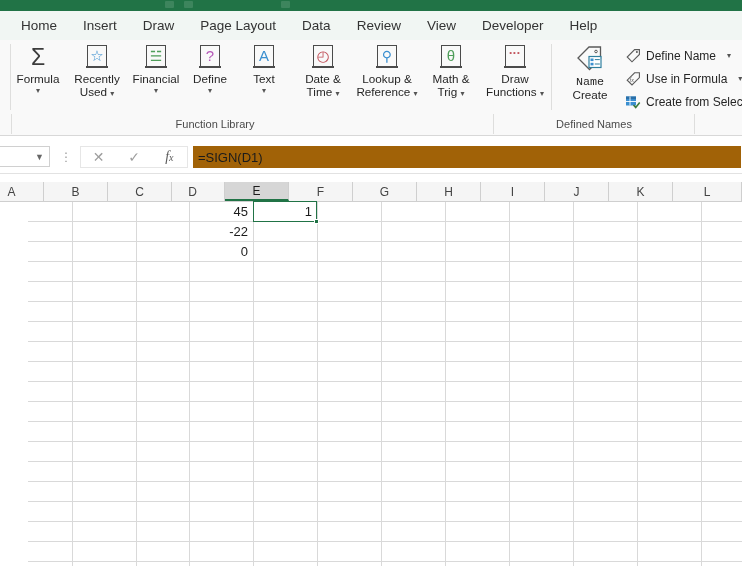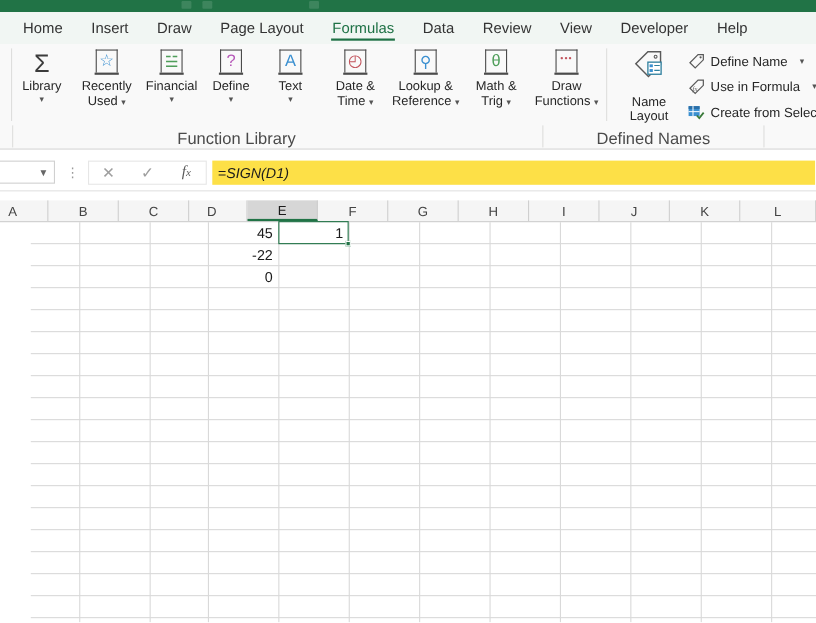--- a/index.html
+++ b/index.html
@@ -54,21 +54,21 @@
   .group { position: relative; height: 78px; display: flex; align-items: flex-start; }
   .group-sep {
     width: 1px; height: 66px; margin-top: 4px;
     background: #dededd; flex: 0 0 1px;
   }
   .grouplabel-row {
     position: absolute; left: 0; top: 78px; width: 742px; height: 18px;
   }
   .grouplabel {
     position: absolute; top: 0;
-    font-size: 15px; color: #4a4a4a;
+    font-size: 11px; color: #4a4a4a;
     text-align: center;
   }
   .grouplabel-sep {
     position: absolute; top: -4px; width: 1px; height: 20px; background: #dededd;
   }
 
   
   .bigbtn {
     width: 56px; height: 76px;
     display: flex; flex-direction: column; align-items: center;
@@ -137,24 +137,23 @@
     display: flex; align-items: center; border: 1px solid #e6e6e6;
     background: #fff;
   }
   .fbtn {
     flex: 1; height: 20px; display: flex; align-items: center; justify-content: center;
     font-size: 14px; color: #9e9e9e; cursor: default;
   }
   .fbtn.fx { font-style: italic; font-family: "Liberation Serif", serif; font-size: 14px; color: #5a5a5a; }
   .fbar-input {
     position: absolute; left: 193px; top: 146px; width: 548px; height: 22px;
-    border: none; outline: none; background: #fde047;
+    border: none; outline: none; background: #a16207;
     font-family: "Liberation Sans", sans-serif; font-size: 13px; color: #1b1b1b;
     padding-left: 5px;
-    font-style: italic;
   }
   .fbar-bottomline {
     position: absolute; left: 0; top: 173px; width: 742px; height: 1px;
     background: #e2e2e2;
   }
 
   
   .gridwrap {
     position: absolute; left: 0; top: 182px; width: 742px; height: 384px;
     overflow: hidden; background: #fff;
@@ -215,23 +214,20 @@
         <span>Home</span>
       </div>
       <div class="tab">
         <span>Insert</span>
       </div>
       <div class="tab">
         <span>Draw</span>
       </div>
       <div class="tab">
         <span>Page Layout</span>
-      </div>
-      <div class="tab active">
-        <span>Formulas</span>
       </div>
       <div class="tab">
         <span>Data</span>
       </div>
       <div class="tab">
         <span>Review</span>
       </div>
       <div class="tab">
         <span>View</span>
       </div>
@@ -242,21 +238,21 @@
         <span>Help</span>
       </div>
     </div>
 
   <div class="ribbon">
     <div class="ribbon-groups" id="ribbon-groups" style="padding-left: 10px;">
         <div class="group-sep"></div>
         <div class="group">
           <div class="bigbtn w54">
             <div class="sigma">Σ</div>
-            <div class="lbl">Library</div>
+            <div class="lbl">Formula</div>
             <div class="caret">▾</div>
           </div>
           <div class="bigbtn w64">
             <div class="bookicon">
               <div class="frame"></div>
               <div class="base"></div>
               <div class="glyph" style="color: rgb(58, 143, 208); font-size: 15px;">☆</div>
             </div>
             <div class="lbl">Recently</div>
             <div class="lbl2">Used <span class="caret-inline">▾</span></div>
@@ -329,22 +325,22 @@
         <div class="group" style="padding-left: 6px;">
           <div class="bigbtn w64">
             <svg viewBox="0 0 30 28" width="30" height="28">
               <path d="M14 2H25.5V13.5L14.5 24.5 3 13 14 2z" fill="none" stroke="#5a5a5a" stroke-width="1.3"></path>
               <circle cx="21" cy="6.5" r="1.3" fill="none" stroke="#5a5a5a" stroke-width="1"></circle>
               <rect x="14" y="11.5" width="12" height="11" fill="#ffffff" stroke="#2f7f9e" stroke-width="1.2"></rect>
               <rect x="15.5" y="13.5" width="3" height="2.6" fill="#3a8fd0"></rect>
               <rect x="15.5" y="17.8" width="3" height="2.6" fill="#3a8fd0"></rect>
               <path d="M19.8 14.6h5M19.8 19h5" stroke="#2f7f9e" stroke-width="1"></path>
             </svg>
-            <div class="lbl" style="margin-top: 14px;">Name</div>
-            <div class="lbl2">Layout</div>
+            <div class="lbl" style="margin-top: 3px; font-family: Liberation Mono, monospace;">Name</div>
+            <div class="lbl2">Create</div>
           </div>
           <div class="smallcol">
             <div class="smallbtn">
               <svg class="ic16" viewBox="0 0 16 16">
                 <path d="M9.6 1.6H14.4V6.4L7 13.8 2.2 9 9.6 1.6z" fill="none" stroke="#5a5a5a" stroke-width="1.1"></path>
                 <circle cx="11.9" cy="4.1" r="1" fill="#5a5a5a"></circle>
               </svg>
               <span class="lbl">Define Name</span>
               <span class="caret-inline" style="margin-left: 6px;">▾</span>
             </div>

